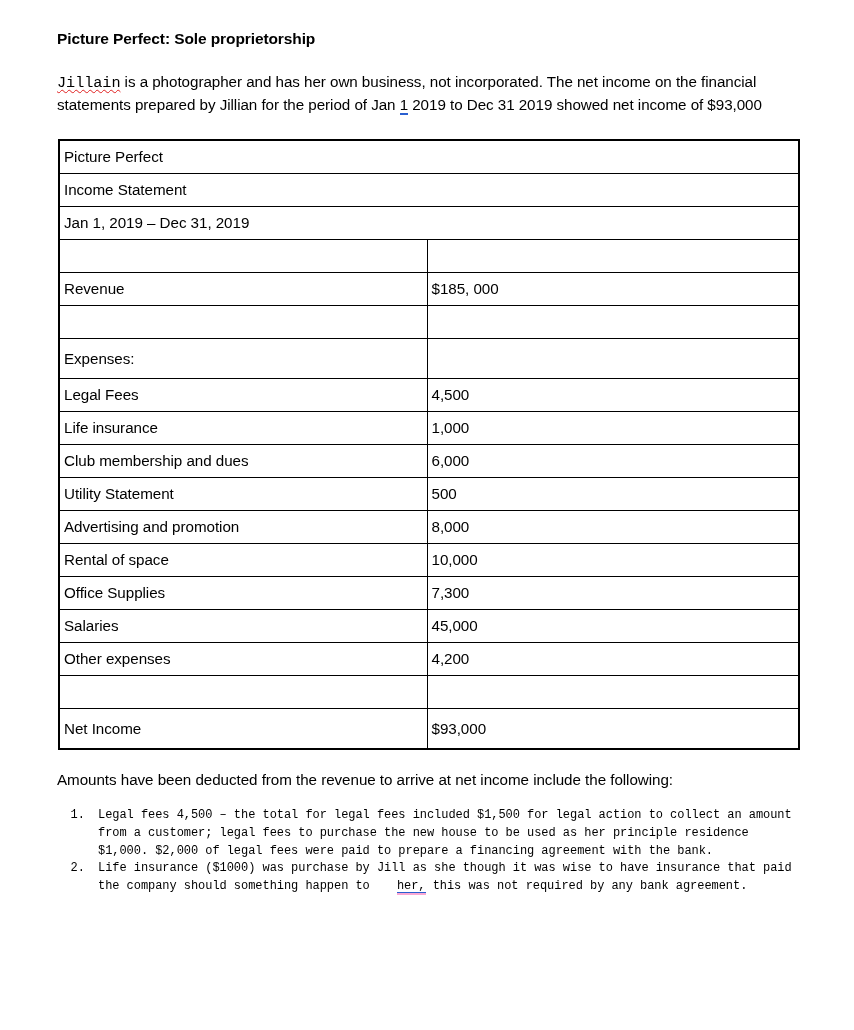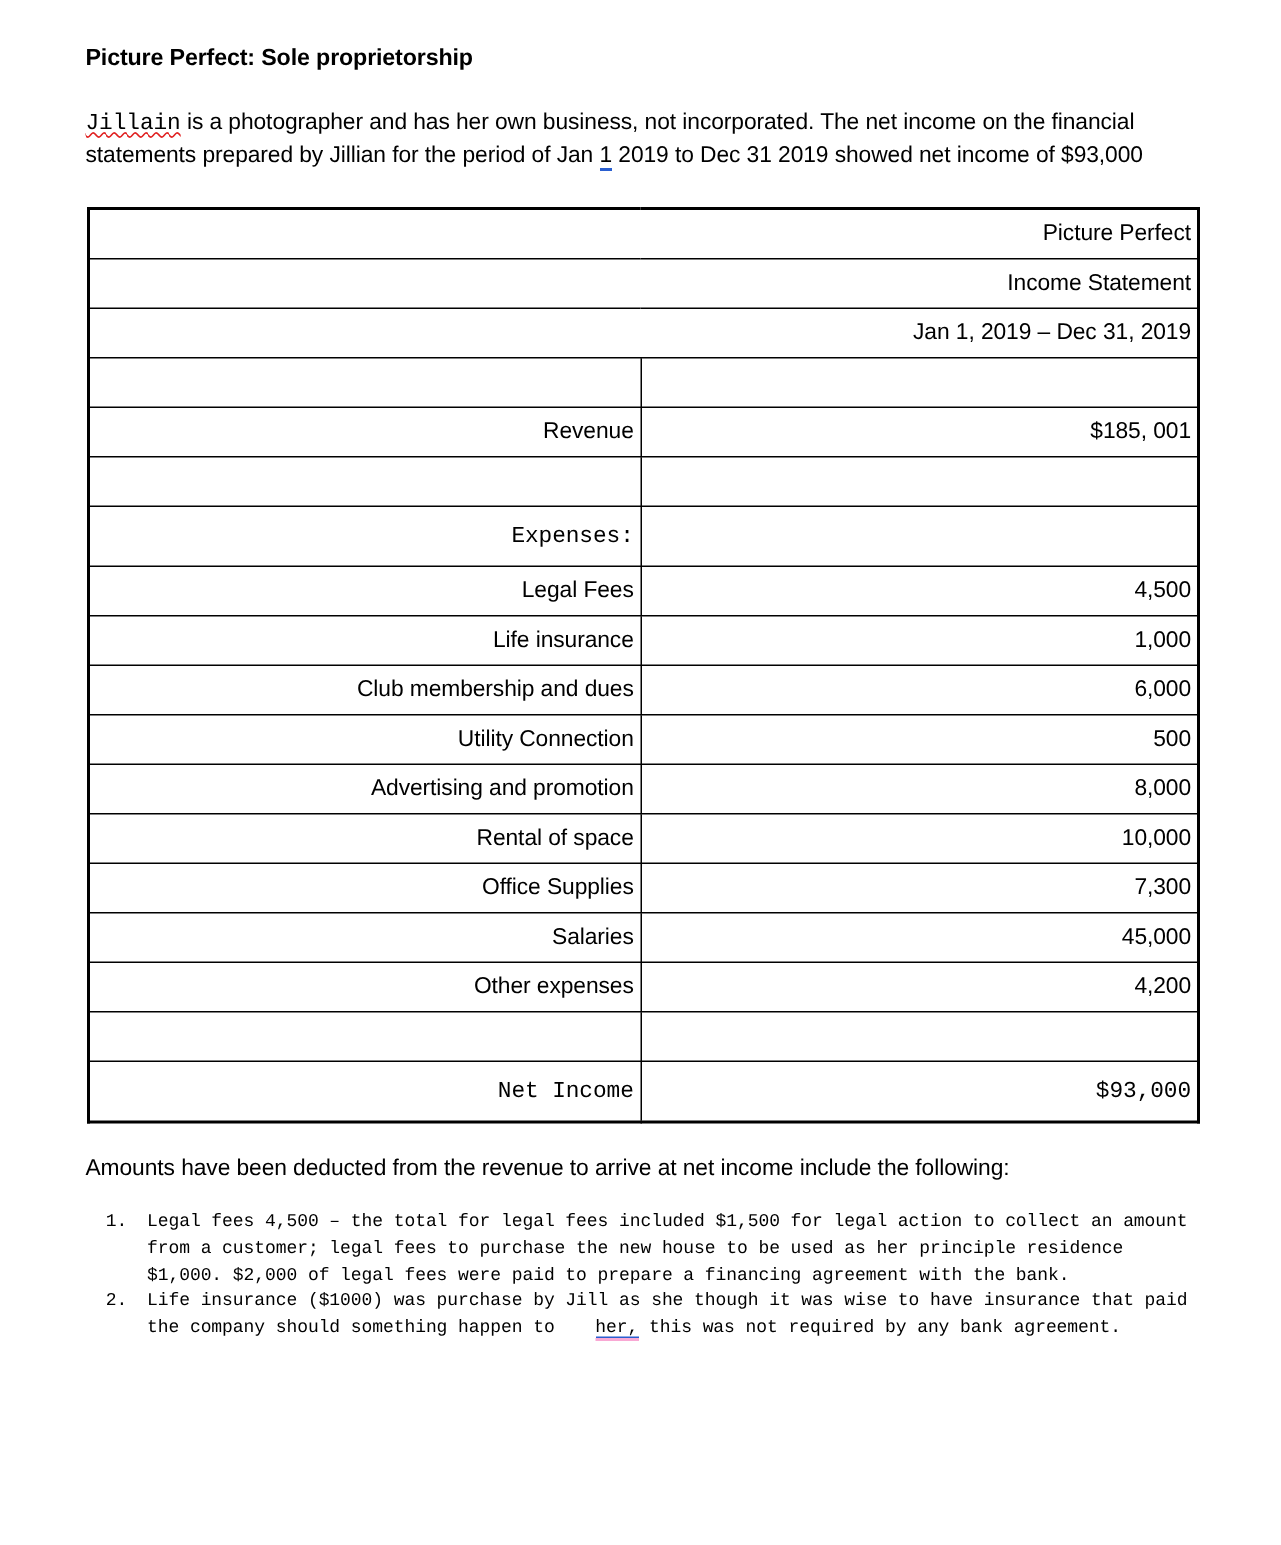--- a/index.html
+++ b/index.html
@@ -56,39 +56,39 @@
     table-layout: fixed;
     width: 740px;
     margin: 0 0 0 1px;
     border: 2px solid #000;
     font-size: 15.2px;
   }
   table.fin col.c1 { width: 368px; }
   table.fin col.c2 { width: 372px; }
   table.fin td {
     border: 1.6px solid #000;
-    text-align: right;
+    text-align: left;
     vertical-align: middle;
     height: 30px;
     padding: 1px 4px;
     line-height: 1.25;
     letter-spacing: -0.05px;
   }
   td.hdr {
     border: none;
     border-bottom: 1.6px dashed #8e8e8e;
     height: 35px;
   }
   td.hdr-last {
     border: none;
     border-bottom: 2px solid #000;
     height: 36px;
   }
   tr.blank td { height: 30px; }
-  tr.tall td { height: 37px; font-family: Liberation Mono, monospace; }
+  tr.tall td { height: 37px; }
 
   
   .after {
     font-size: 15.2px;
     line-height: 1.48;
     margin: 19px 0 16px 0;
     letter-spacing: -0.05px;
   }
   ol.notes {
     margin: 0;
@@ -128,21 +128,21 @@
         <td class="hdr-last" colspan="2">Jan 1, 2019 – Dec 31, 2019</td>
       </tr>
     </tbody>
     <tbody id="fin-rows">
         <tr class="blank">
           <td></td>
           <td></td>
         </tr>
         <tr>
           <td>Revenue</td>
-          <td>$185, 001</td>
+          <td>$185, 000</td>
         </tr>
         <tr class="blank">
           <td></td>
           <td></td>
         </tr>
         <tr class=" tall">
           <td>Expenses:</td>
           <td></td>
         </tr>
         <tr>
@@ -151,21 +151,21 @@
         </tr>
         <tr>
           <td>Life insurance</td>
           <td>1,000</td>
         </tr>
         <tr>
           <td>Club membership and dues</td>
           <td>6,000</td>
         </tr>
         <tr>
-          <td>Utility Connection</td>
+          <td>Utility Statement</td>
           <td>500</td>
         </tr>
         <tr>
           <td>Advertising and promotion</td>
           <td>8,000</td>
         </tr>
         <tr>
           <td>Rental of space</td>
           <td>10,000</td>
         </tr>

